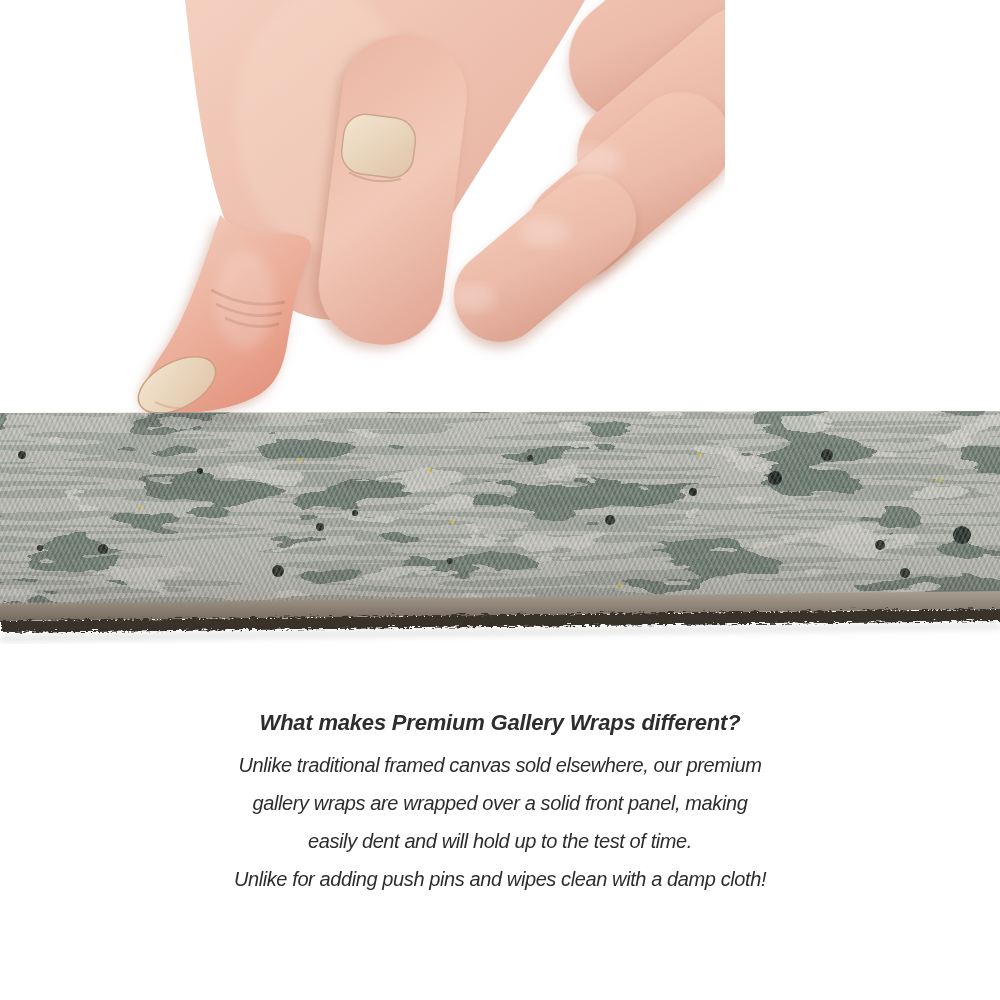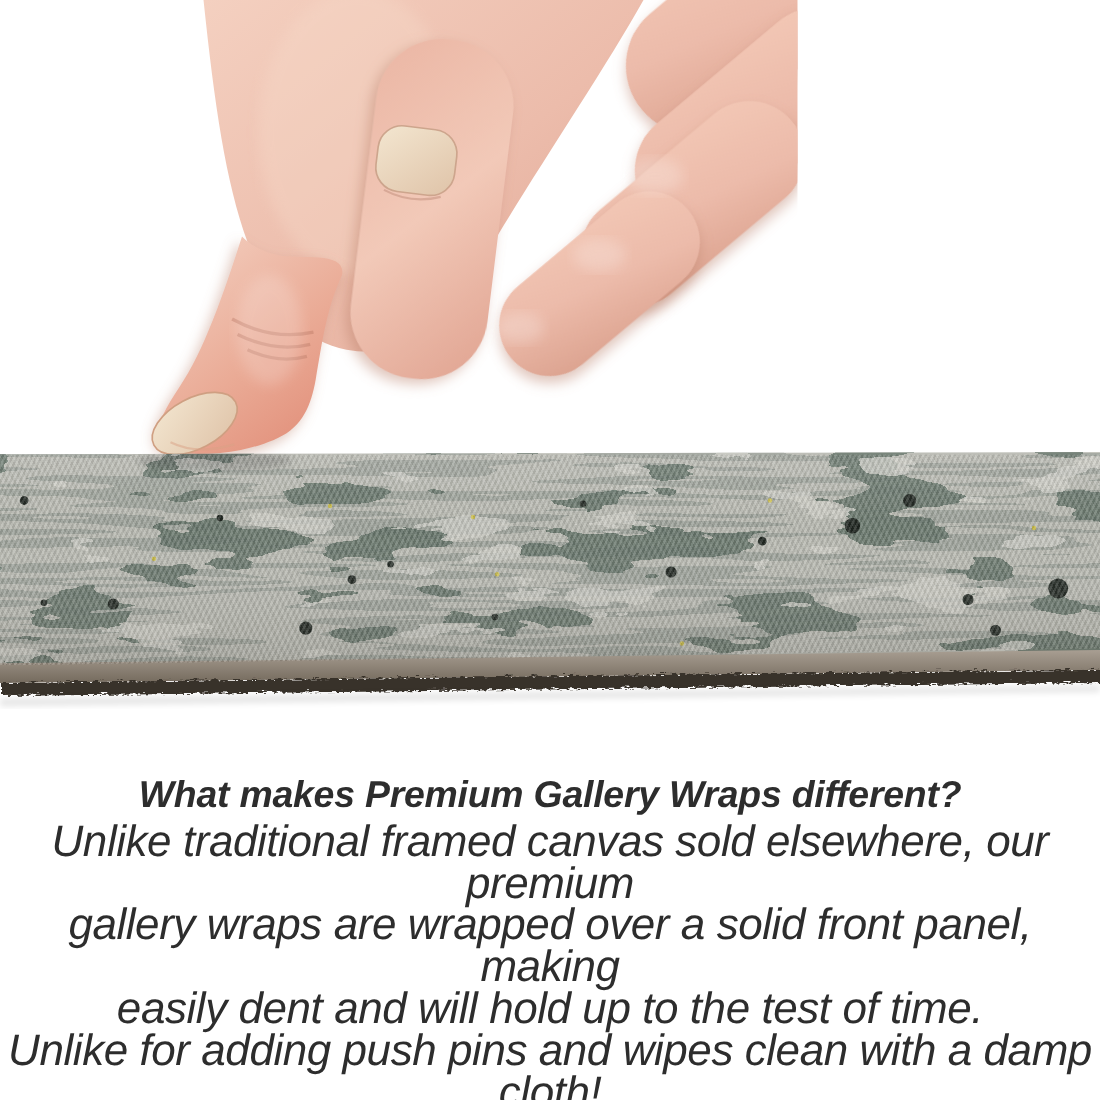--- a/index.html
+++ b/index.html
@@ -30,25 +30,25 @@
     opacity:.55;
   }
   
   .info{
     position:absolute;top:700px;left:0;width:1000px;
     text-align:center;
     font-style:italic;
     color:#2d2d2d;
   }
   .info .heading{
-    font-size:34px;line-height:46px;font-weight:600;
+    font-size:22px;line-height:46px;font-weight:600;
     letter-spacing:-0.2px;
   }
   .info .line{
-    font-size:40px;line-height:38px;font-weight:500;
+    font-size:20px;line-height:38px;font-weight:500;
     letter-spacing:-0.4px;
   }
 </style>
 </head>
 <body>
 
 <div class="stage">
 
   <svg class="hand-svg" viewBox="0 0 600 418" aria-hidden="true">
     <defs>

